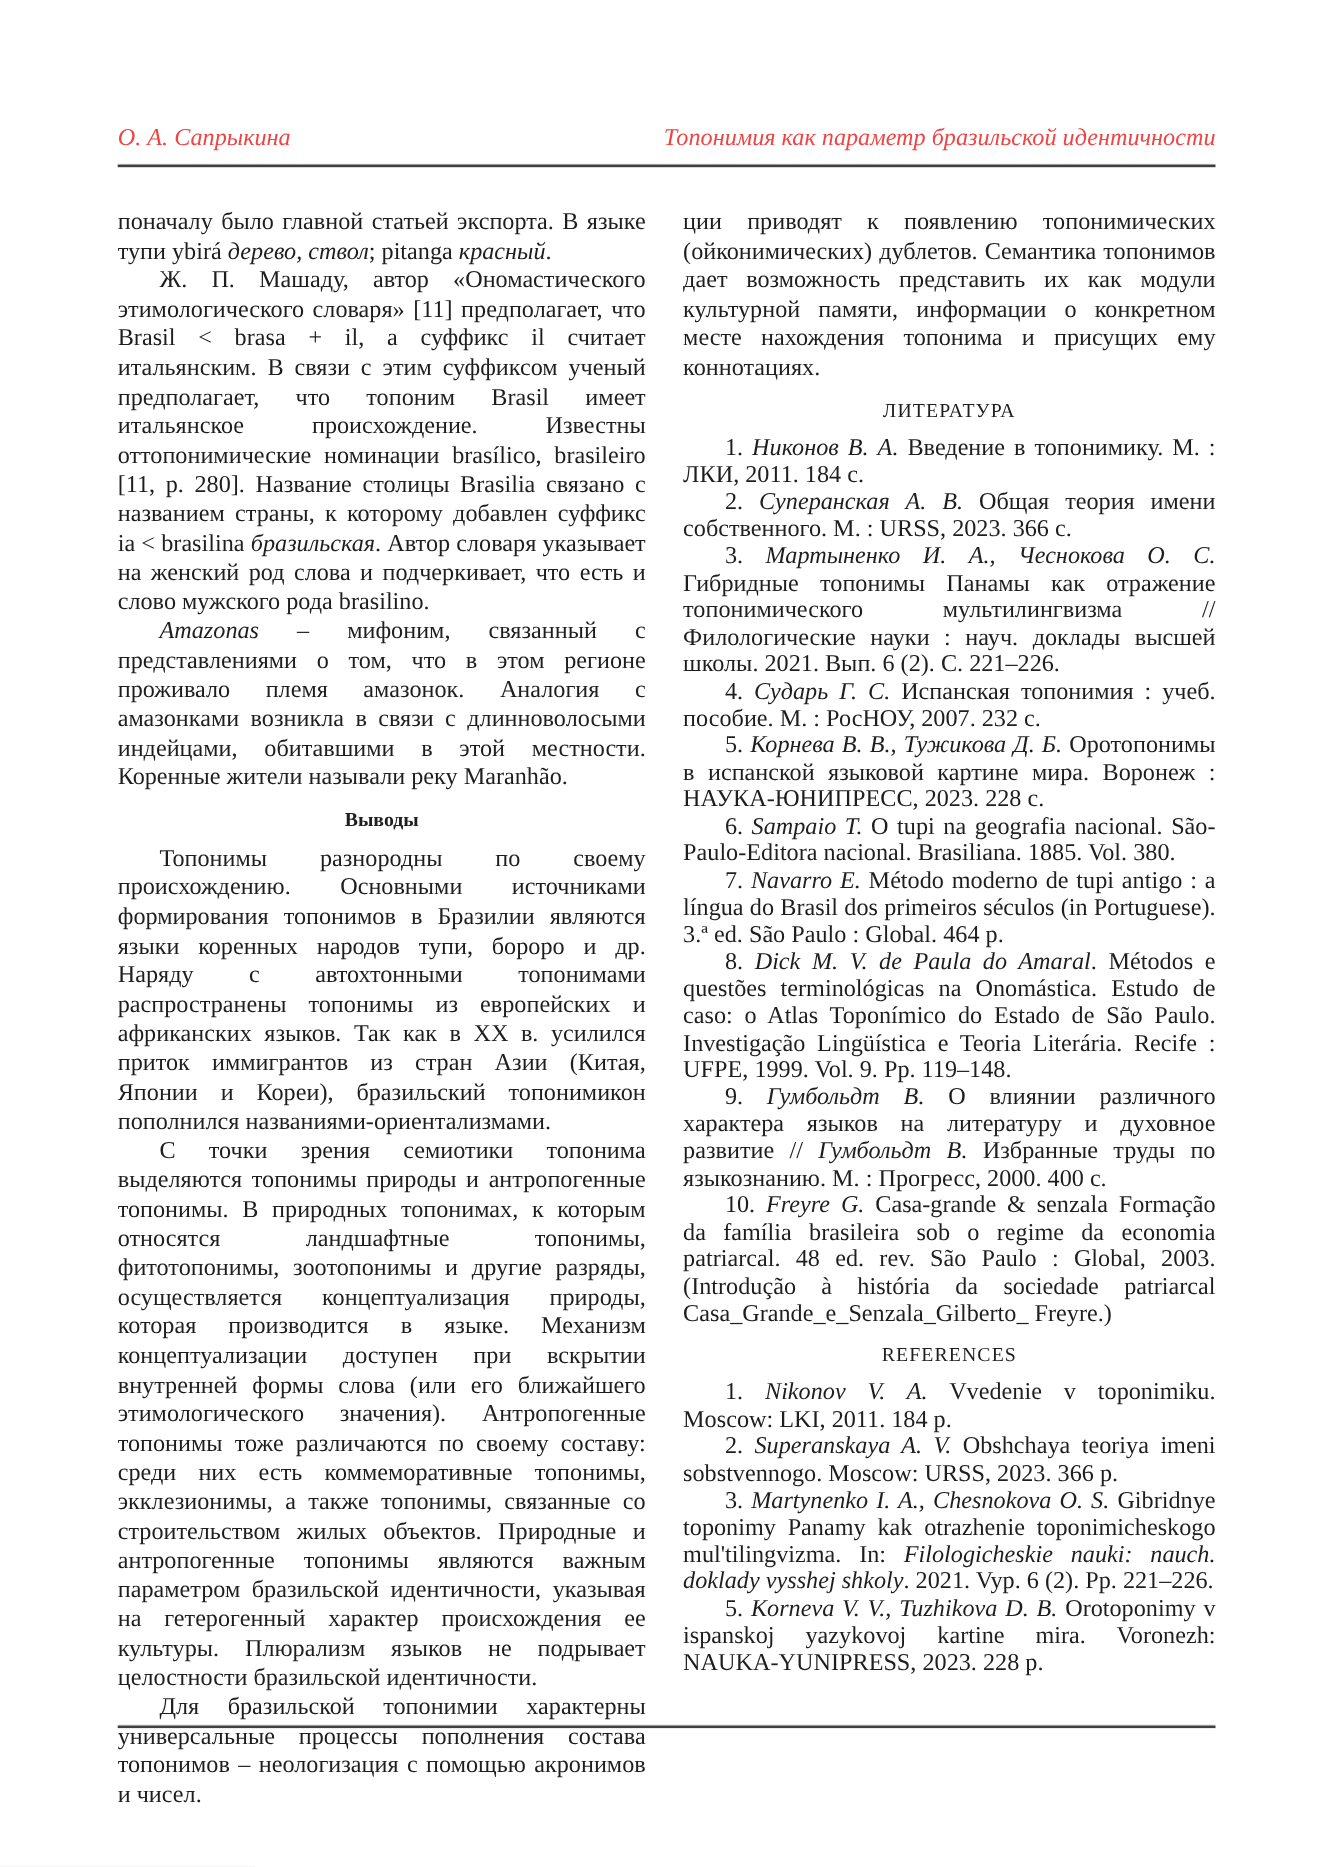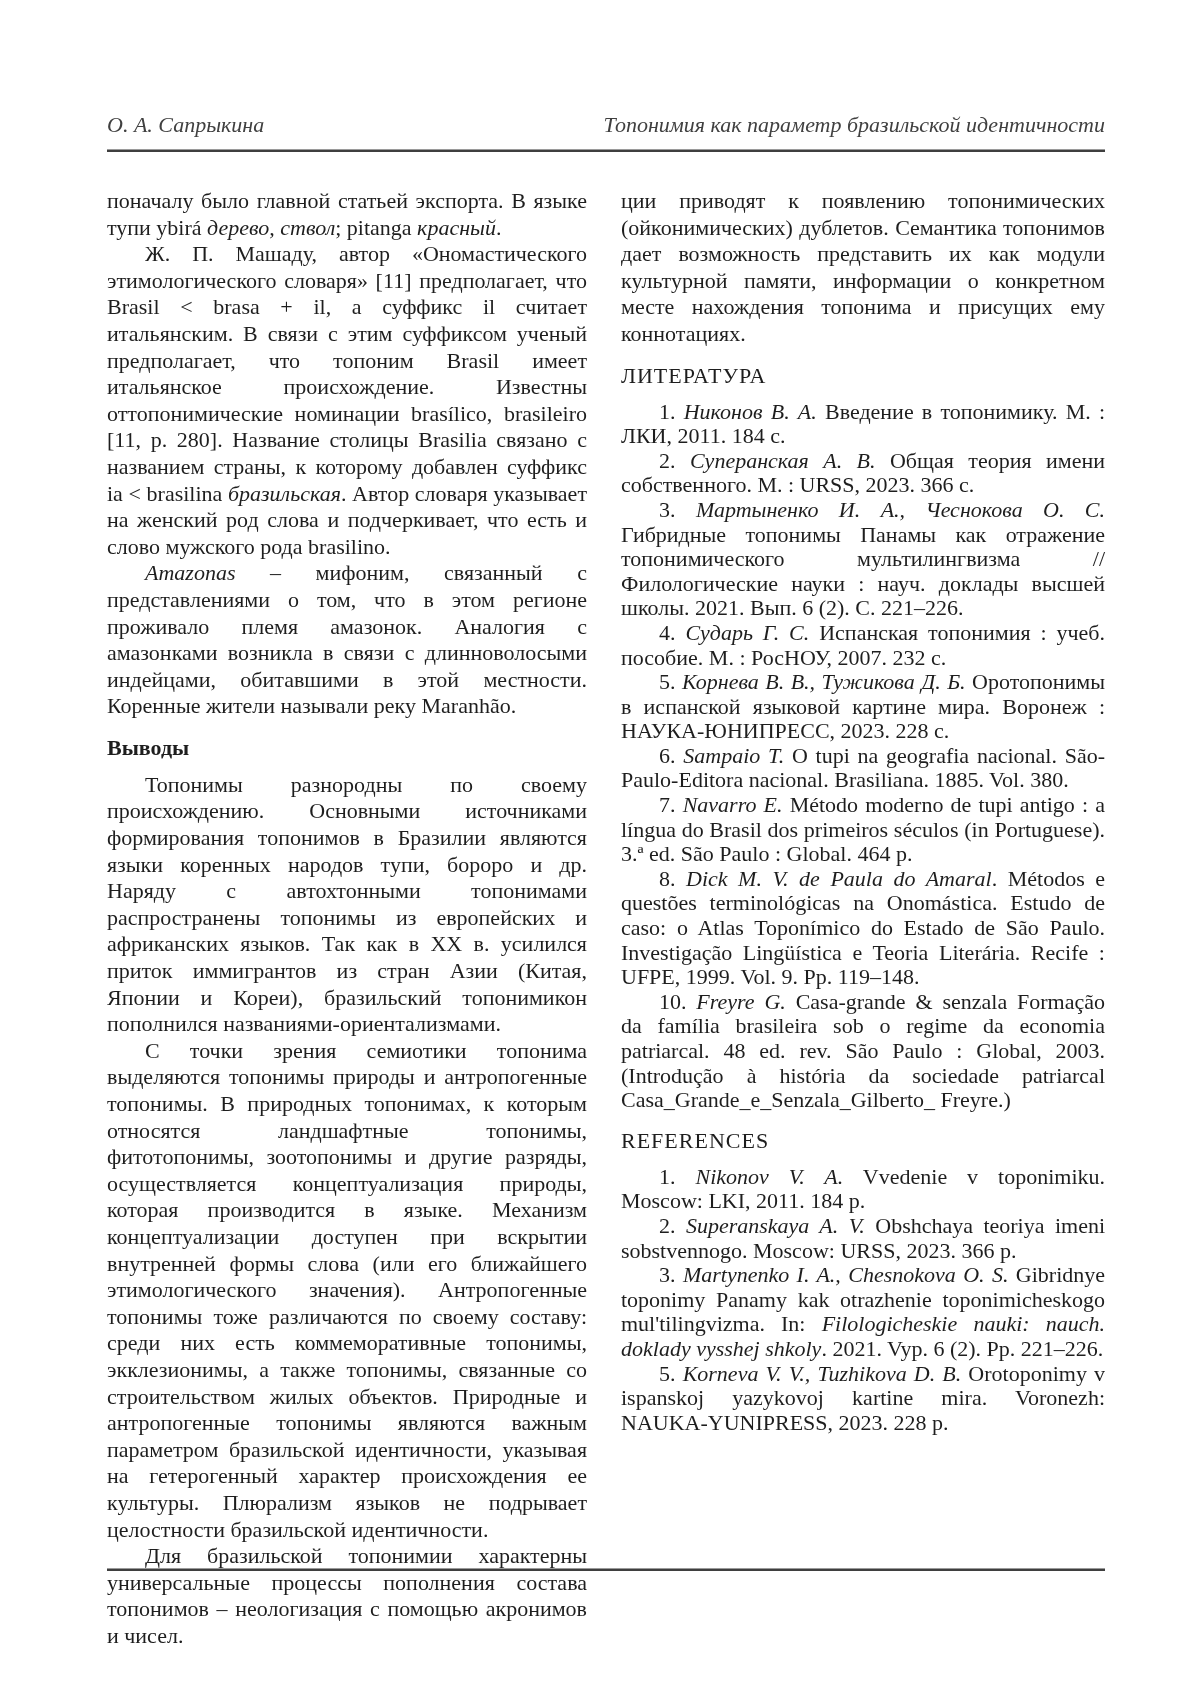--- a/index.html
+++ b/index.html
@@ -8,43 +8,43 @@
     width:1200px;height:1697px;
     background:#ffffff;
     font-family:"Liberation Serif","DejaVu Serif",serif;
     color:#1e1e1e;
     margin:0 auto;
     overflow:hidden;
   }
   .running-head{
     position:absolute;top:112px;left:107px;right:95px;
     display:flex;justify-content:space-between;
-    font-style:italic;font-size:22px;color:#404040;
+    font-style:italic;font-size:22px;color:#ef4444;
     white-space:nowrap;
   }
   .header-rule{
     position:absolute;top:149px;left:107px;right:95px;height:3px;
     background:linear-gradient(to bottom,#9a9a9a 0,#9a9a9a 1px,#3f3f3f 1px,#3f3f3f 3px);
   }
   .columns{
     position:absolute;top:188px;left:107px;width:998px;
     display:flex;gap:34px;
   }
   .col{width:480px;}
   .col.right{width:484px;}
   .para{
     margin:0;text-align:justify;
     font-size:22px;line-height:26.6px;
     hyphens:auto;-webkit-hyphens:auto;
   }
   .para.indent{text-indent:38px;}
   .para.ref{font-size:22px;line-height:24.6px;text-indent:38px;}
   .colhead{
-    margin:15px 0 11px;text-align:left;
-    font-size:22px;font-weight:normal;letter-spacing:1px;
+    margin:15px 0 11px;text-align:center;
+    font-size:18px;font-weight:normal;letter-spacing:1px;
   }
   .colhead.bold{font-weight:bold;letter-spacing:0;}
   .para i{font-style:italic;}
   .footer-rule{
     position:absolute;top:1568px;left:107px;right:95px;height:3px;
     background:linear-gradient(to bottom,#9a9a9a 0,#9a9a9a 1px,#3f3f3f 1px,#3f3f3f 3px);
   }
   .footer-line{
     position:absolute;top:1578px;left:107px;right:95px;
     display:flex;align-items:baseline;
@@ -78,20 +78,21 @@
         <p class="para"><span>ции приводят к появлению топонимических (ойконимических) дублетов. Семантика топонимов дает возможность представить их как модули культурной памяти, информации о конкретном месте нахождения топонима и присущих ему коннотациях.</span></p>
         <h3 class="colhead">ЛИТЕРАТУРА</h3>
         <p class="para ref"><span>1. </span><i>Никонов В. А.</i><span> Введение в топонимику. М. : ЛКИ, 2011. 184 с.</span></p>
         <p class="para ref"><span>2. </span><i>Суперанская А. В.</i><span> Общая теория имени собственного. М. : URSS, 2023. 366 с.</span></p>
         <p class="para ref"><span>3. </span><i>Мартыненко И. А., Чеснокова О. С.</i><span> Гибридные топонимы Панамы как отражение топонимического мультилингвизма // Филологические науки : науч. доклады высшей школы. 2021. Вып. 6 (2). С. 221–226.</span></p>
         <p class="para ref"><span>4. </span><i>Сударь Г. С.</i><span> Испанская топонимия : учеб. пособие. М. : РосНОУ, 2007. 232 с.</span></p>
         <p class="para ref"><span>5. </span><i>Корнева В. В., Тужикова Д. Б.</i><span> Оротопонимы в испанской языковой картине мира. Воронеж : НАУКА-ЮНИПРЕСС, 2023. 228 с.</span></p>
         <p class="para ref"><span>6. </span><i>Sampaio T.</i><span> O tupi na geografia nacional. São-Paulo-Editora nacional. Brasiliana. 1885. Vol. 380.</span></p>
         <p class="para ref"><span>7. </span><i>Navarro E.</i><span> Método moderno de tupi antigo : a língua do Brasil dos primeiros séculos (in Portuguese). 3.ª ed. São Paulo : Global. 464 p.</span></p>
         <p class="para ref"><span>8. </span><i>Dick M. V. de Paula do Amaral</i><span>. Métodos e questões terminológicas na Onomástica. Estudo de caso: o Atlas Toponímico do Estado de São Paulo. Investigação Lingüística e Teoria Literária. Recife : UFPE, 1999. Vol. 9. Pp. 119–148.</span></p>
+        <p class="para ref"><span>9. </span><i>Гумбольдт В.</i><span> О влиянии различного характера языков на литературу и духовное развитие // </span><i>Гумбольдт В.</i><span> Избранные труды по языкознанию. М. : Прогресс, 2000. 400 с.</span></p>
         <p class="para ref"><span>10. </span><i>Freyre G.</i><span> Casa-grande &amp; senzala Formação da família brasileira sob o regime da economia patriarcal. 48 ed. rev. São Paulo : Global, 2003. (Introdução à história da sociedade patriarcal Casa_Grande_e_Senzala_Gilberto_ Freyre.)</span></p>
         <h3 class="colhead">REFERENCES</h3>
         <p class="para ref"><span>1. </span><i>Nikonov V. A.</i><span> Vvedenie v toponimiku. Moscow: LKI, 2011. 184 p.</span></p>
         <p class="para ref"><span>2. </span><i>Superanskaya A. V.</i><span> Obshchaya teoriya imeni sobstvennogo. Moscow: URSS, 2023. 366 p.</span></p>
         <p class="para ref"><span>3. </span><i>Martynenko I. A., Chesnokova O. S.</i><span> Gibridnye toponimy Panamy kak otrazhenie toponimicheskogo mul'tilingvizma. In: </span><i>Filologicheskie nauki: nauch. doklady vysshej shkoly</i><span>. 2021. Vyp. 6 (2). Pp. 221–226.</span></p>
         <p class="para ref"><span>5. </span><i>Korneva V. V., Tuzhikova D. B.</i><span> Orotoponimy v ispanskoj yazykovoj kartine mira. Voronezh: NAUKA-YUNIPRESS, 2023. 228 p.</span></p>
       </section>
   </div>
 
   <div class="footer-rule"></div>

